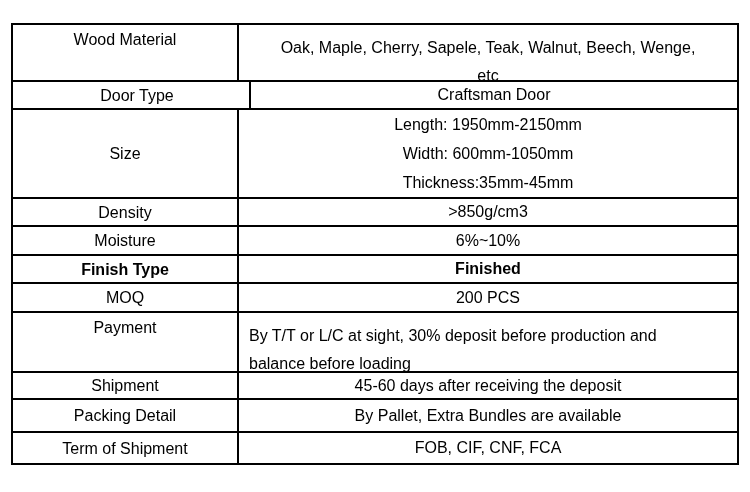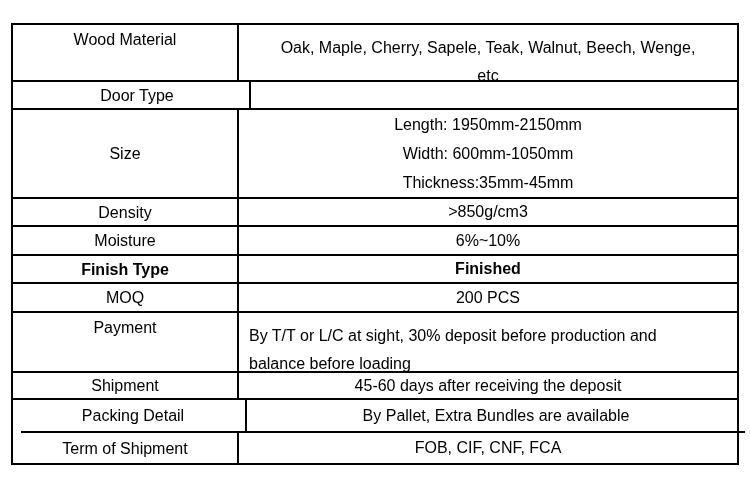--- a/index.html
+++ b/index.html
@@ -30,21 +30,21 @@
   
   .row:nth-child(1)  { height: 57px; }
   .row:nth-child(2)  { height: 28px; padding-left: 12px; }
   .row:nth-child(3)  { height: 89px; }
   .row:nth-child(4)  { height: 28px; }
   .row:nth-child(5)  { height: 29px; }
   .row:nth-child(6)  { height: 28px; font-weight: bold; }
   .row:nth-child(7)  { height: 29px; }
   .row:nth-child(8)  { height: 60px; }
   .row:nth-child(9)  { height: 27px; }
-  .row:nth-child(10) { height: 33px; margin-left: 8px; }
+  .row:nth-child(10) { height: 33px; }
   .row:nth-child(11) { height: 30px; }
 
   .cell { font-size: 16px; }
   .label {
     width: 226px;
     flex: 0 0 226px;
     border-right: 2px solid #000000;
     display: flex;
     align-items: center;
     justify-content: center;
@@ -85,20 +85,23 @@
   <div class="row top-label">
     <div class="cell label">Wood Material</div>
     <div class="cell value">
       <div class="line">Oak, Maple, Cherry, Sapele, Teak, Walnut, Beech, Wenge,</div>
       <div class="line">etc</div>
     </div>
   </div>
 
   <div class="row">
     <div class="cell label">Door Type</div>
+    <div class="cell value">
+      <div class="line">Craftsman Door</div>
+    </div>
   </div>
 
   <div class="row">
     <div class="cell label">Size</div>
     <div class="cell value">
       <div class="line">Length: 1950mm-2150mm</div>
       <div class="line">Width: 600mm-1050mm</div>
       <div class="line">Thickness:35mm-45mm</div>
     </div>
   </div>

